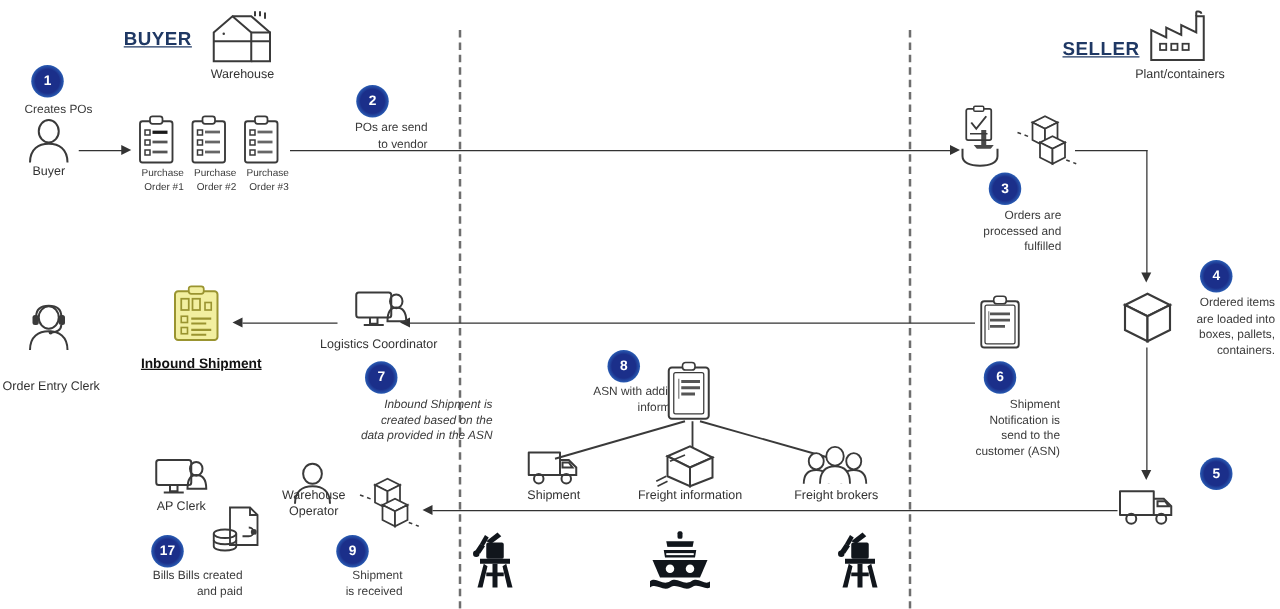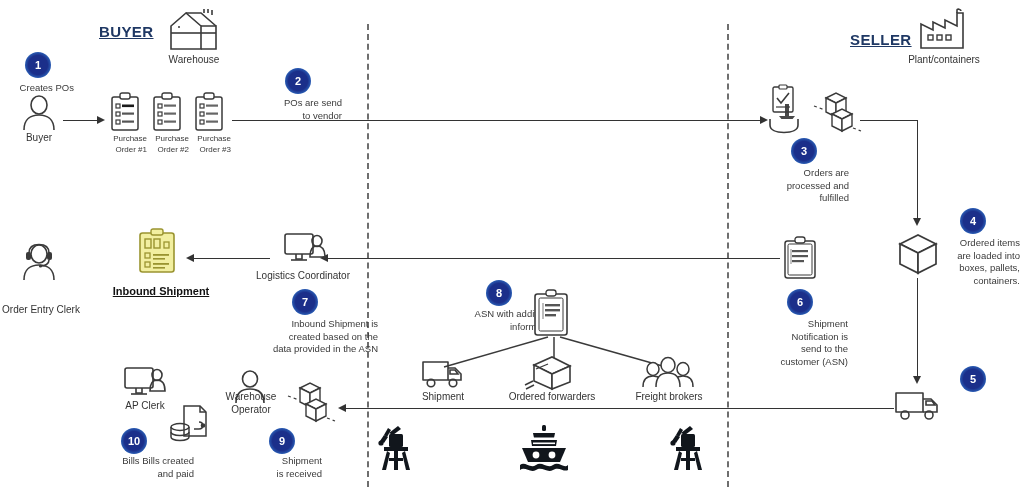--- a/index.html
+++ b/index.html
@@ -324,21 +324,21 @@
       <rect x="7" y="34" width="5" height="5" fill="none" stroke="#9a9430" stroke-width="1.3"></rect>
       <rect x="15" y="26" width="16" height="1.8" fill="#9a9430"></rect>
       <rect x="15" y="30" width="12" height="1.6" fill="#9a9430"></rect>
       <rect x="15" y="35" width="16" height="1.8" fill="#9a9430"></rect>
       <rect x="15" y="39" width="12" height="1.6" fill="#9a9430"></rect>
     </svg>
   </div>
   <div class="cap-bold-ul" style="left:106px; top:253px; width:110px;margin-top:32px;">Inbound Shipment</div>
 
   <div class="badge" style="left:292px; top:289px;">7</div>
-  <div class="cap" style="left:232px; top:318px; width:146px;">Inbound Shipment is
+  <div class="cap" style="left:248px; top:318px; width:146px;font-style:italic;">Inbound Shipment is
 created based on the
 data provided in the ASN</div>
 
   <div class="abs" style="left:21px; top:243px;">
     <svg width="38" height="38" viewBox="0 0 38 38">
       <g fill="none" stroke="#3a3a3a" stroke-width="1.6">
         <ellipse cx="18" cy="11" rx="8" ry="9"></ellipse>
         <path d="M3 37 C3 26 10 22 18 22 C26 22 33 26 33 37"></path>
         <path d="M8 10 C8 4 12 1.5 18 1.5 C24 1.5 28 4 28 10"></path>
         <rect x="26" y="9" width="5" height="8" rx="2" fill="#3a3a3a" stroke="none"></rect>
@@ -396,21 +396,21 @@
         <path d="M10 10 L10 26 L28 34 L28 19 Z"></path>
         <path d="M46 11 L46 27 L28 34 L28 19 Z"></path>
       </g>
       <path d="M12 14 L24 9" stroke="#3a3a3a" stroke-width="1.3" fill="none"></path>
       <g stroke="#3a3a3a" stroke-width="1.4">
         <line x1="1" y1="30" x2="9" y2="26"></line>
         <line x1="2" y1="34" x2="10" y2="30"></line>
       </g>
     </svg>
   </div>
-  <div class="cap-icon" style="left:504px; top:390px; width:96px;">Ordered forwarders</div>
+  <div class="cap-icon" style="left:504px; top:390px; width:96px;">Freight information</div>
 
   <div class="abs" style="left:640px; top:356px;">
     <svg width="56" height="34" viewBox="0 0 56 34">
       <g fill="#fff" stroke="#3a3a3a" stroke-width="1.5">
         <ellipse cx="13" cy="13" rx="6" ry="6.5"></ellipse>
         <path d="M3 31 C3 23 7 20 13 20 C19 20 23 23 23 31"></path>
         <ellipse cx="43" cy="13" rx="6" ry="6.5"></ellipse>
         <path d="M33 31 C33 23 37 20 43 20 C49 20 53 23 53 31"></path>
         <ellipse cx="28" cy="9" rx="7" ry="7.5"></ellipse>
         <path d="M16 31 C16 21 21 17 28 17 C35 17 40 21 40 31"></path>
@@ -524,17 +524,17 @@
         <path d="M32 2 L32 8 L38 8"></path>
         <path d="M31 18 C36 18 36 25 31 25 L26 25"></path>
         <circle cx="35" cy="21.5" r="1.6" fill="#3a3a3a"></circle>
         <ellipse cx="12" cy="23" rx="9" ry="3.4"></ellipse>
         <path d="M3 23 L3 28 C3 30 7 31.4 12 31.4 C17 31.4 21 30 21 28 L21 23"></path>
         <path d="M3 28 L3 33 C3 35 7 36.4 12 36.4 C17 36.4 21 35 21 33 L21 28"></path>
       </g>
     </svg>
   </div>
 
-  <div class="badge" style="left:121px; top:428px;">10</div>
+  <div class="badge" style="left:121px; top:428px;">17</div>
   <div class="cap" style="left:78px; top:455px; width:116px;">Bills Bills created
 and paid</div>
 
 </div>
 
 </body></html>

